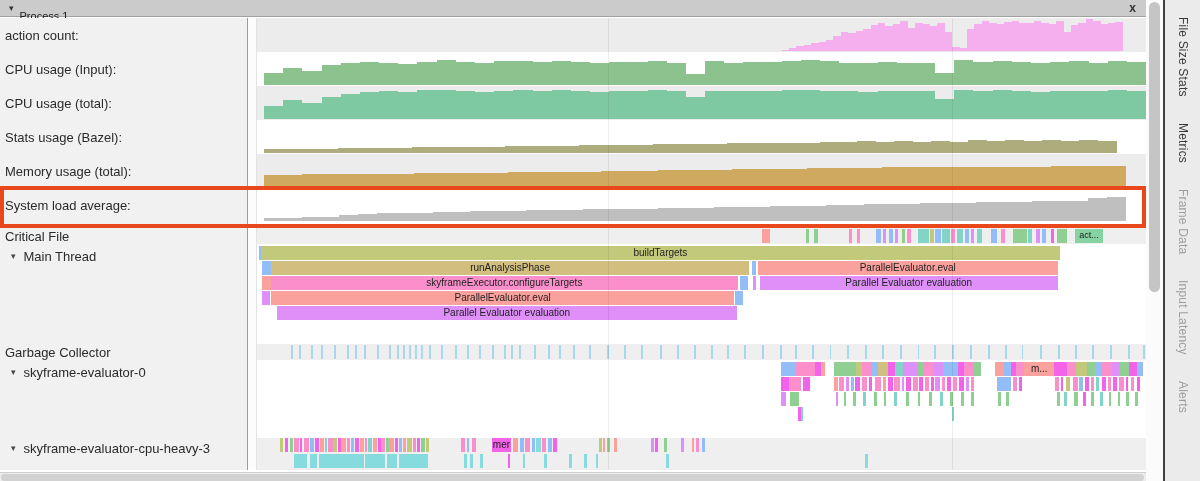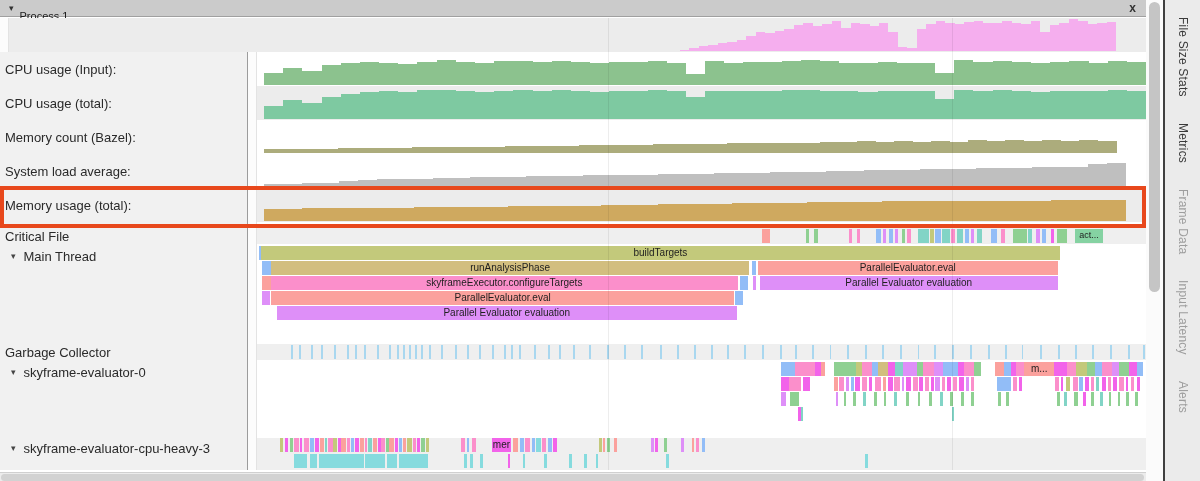--- a/index.html
+++ b/index.html
@@ -60,20 +60,21 @@
 
   <div class="hdr">
     <span class="tri">▾</span>
     <span class="ttl">Process 1</span>
     <span class="xbtn">x</span>
   </div>
 
   <div class="rows">
 
     <div class="row h34">
+      <div class="lab">action count:</div>
       <div class="gut"></div>
       <div class="trk" style="background: rgb(236, 236, 236);">
           <div class="chart" style="left: 59%; width: 38.4%;">
             <div class="cb" style="height: 4%; background: rgb(245, 174, 238);"></div>
             <div class="cb" style="height: 10%; background: rgb(245, 174, 238);"></div>
             <div class="cb" style="height: 16%; background: rgb(245, 174, 238);"></div>
             <div class="cb" style="height: 20%; background: rgb(245, 174, 238);"></div>
             <div class="cb" style="height: 24%; background: rgb(245, 174, 238);"></div>
             <div class="cb" style="height: 28%; background: rgb(245, 174, 238);"></div>
             <div class="cb" style="height: 34%; background: rgb(245, 174, 238);"></div>
@@ -221,21 +222,21 @@
             <div class="cb" style="height: 85%; background: rgb(126, 201, 161);"></div>
             <div class="cb" style="height: 87%; background: rgb(126, 201, 161);"></div>
             <div class="cb" style="height: 89%; background: rgb(126, 201, 161);"></div>
             <div class="cb" style="height: 86%; background: rgb(126, 201, 161);"></div>
             <div class="cb" style="height: 90%; background: rgb(126, 201, 161);"></div>
             <div class="cb" style="height: 87%; background: rgb(126, 201, 161);"></div>
           </div>
         </div>
     </div>
     <div class="row h34">
-      <div class="lab">Memory count (Bazel):</div>
+      <div class="lab">Stats usage (Bazel):</div>
       <div class="gut"></div>
       <div class="trk" style="background: rgb(255, 255, 255);">
           <div class="chart" style="left: 0.8%; width: 95.9%;">
             <div class="cb" style="height: 12%; background: rgb(172, 172, 124);"></div>
             <div class="cb" style="height: 13%; background: rgb(172, 172, 124);"></div>
             <div class="cb" style="height: 14%; background: rgb(172, 172, 124);"></div>
             <div class="cb" style="height: 14%; background: rgb(172, 172, 124);"></div>
             <div class="cb" style="height: 15%; background: rgb(172, 172, 124);"></div>
             <div class="cb" style="height: 16%; background: rgb(172, 172, 124);"></div>
             <div class="cb" style="height: 16%; background: rgb(172, 172, 124);"></div>
@@ -275,20 +276,74 @@
             <div class="cb" style="height: 41%; background: rgb(172, 172, 124);"></div>
             <div class="cb" style="height: 37%; background: rgb(172, 172, 124);"></div>
             <div class="cb" style="height: 42%; background: rgb(172, 172, 124);"></div>
             <div class="cb" style="height: 38%; background: rgb(172, 172, 124);"></div>
             <div class="cb" style="height: 42%; background: rgb(172, 172, 124);"></div>
             <div class="cb" style="height: 39%; background: rgb(172, 172, 124);"></div>
           </div>
         </div>
     </div>
     <div class="row h34">
+      <div class="lab">Memory usage (total):</div>
+      <div class="gut"></div>
+      <div class="trk" style="background: rgb(236, 236, 236);">
+          <div class="chart" style="left: 0.8%; width: 96.9%;">
+            <div class="cb" style="height: 38%; background: rgb(207, 169, 95);"></div>
+            <div class="cb" style="height: 39%; background: rgb(207, 169, 95);"></div>
+            <div class="cb" style="height: 40%; background: rgb(207, 169, 95);"></div>
+            <div class="cb" style="height: 40%; background: rgb(207, 169, 95);"></div>
+            <div class="cb" style="height: 41%; background: rgb(207, 169, 95);"></div>
+            <div class="cb" style="height: 41%; background: rgb(207, 169, 95);"></div>
+            <div class="cb" style="height: 42%; background: rgb(207, 169, 95);"></div>
+            <div class="cb" style="height: 42%; background: rgb(207, 169, 95);"></div>
+            <div class="cb" style="height: 43%; background: rgb(207, 169, 95);"></div>
+            <div class="cb" style="height: 43%; background: rgb(207, 169, 95);"></div>
+            <div class="cb" style="height: 44%; background: rgb(207, 169, 95);"></div>
+            <div class="cb" style="height: 44%; background: rgb(207, 169, 95);"></div>
+            <div class="cb" style="height: 45%; background: rgb(207, 169, 95);"></div>
+            <div class="cb" style="height: 46%; background: rgb(207, 169, 95);"></div>
+            <div class="cb" style="height: 46%; background: rgb(207, 169, 95);"></div>
+            <div class="cb" style="height: 47%; background: rgb(207, 169, 95);"></div>
+            <div class="cb" style="height: 48%; background: rgb(207, 169, 95);"></div>
+            <div class="cb" style="height: 48%; background: rgb(207, 169, 95);"></div>
+            <div class="cb" style="height: 49%; background: rgb(207, 169, 95);"></div>
+            <div class="cb" style="height: 50%; background: rgb(207, 169, 95);"></div>
+            <div class="cb" style="height: 51%; background: rgb(207, 169, 95);"></div>
+            <div class="cb" style="height: 52%; background: rgb(207, 169, 95);"></div>
+            <div class="cb" style="height: 52%; background: rgb(207, 169, 95);"></div>
+            <div class="cb" style="height: 53%; background: rgb(207, 169, 95);"></div>
+            <div class="cb" style="height: 54%; background: rgb(207, 169, 95);"></div>
+            <div class="cb" style="height: 55%; background: rgb(207, 169, 95);"></div>
+            <div class="cb" style="height: 56%; background: rgb(207, 169, 95);"></div>
+            <div class="cb" style="height: 56%; background: rgb(207, 169, 95);"></div>
+            <div class="cb" style="height: 57%; background: rgb(207, 169, 95);"></div>
+            <div class="cb" style="height: 58%; background: rgb(207, 169, 95);"></div>
+            <div class="cb" style="height: 59%; background: rgb(207, 169, 95);"></div>
+            <div class="cb" style="height: 60%; background: rgb(207, 169, 95);"></div>
+            <div class="cb" style="height: 60%; background: rgb(207, 169, 95);"></div>
+            <div class="cb" style="height: 61%; background: rgb(207, 169, 95);"></div>
+            <div class="cb" style="height: 61%; background: rgb(207, 169, 95);"></div>
+            <div class="cb" style="height: 62%; background: rgb(207, 169, 95);"></div>
+            <div class="cb" style="height: 62%; background: rgb(207, 169, 95);"></div>
+            <div class="cb" style="height: 63%; background: rgb(207, 169, 95);"></div>
+            <div class="cb" style="height: 63%; background: rgb(207, 169, 95);"></div>
+            <div class="cb" style="height: 64%; background: rgb(207, 169, 95);"></div>
+            <div class="cb" style="height: 64%; background: rgb(207, 169, 95);"></div>
+            <div class="cb" style="height: 64%; background: rgb(207, 169, 95);"></div>
+            <div class="cb" style="height: 65%; background: rgb(207, 169, 95);"></div>
+            <div class="cb" style="height: 65%; background: rgb(207, 169, 95);"></div>
+            <div class="cb" style="height: 65%; background: rgb(207, 169, 95);"></div>
+            <div class="cb" style="height: 66%; background: rgb(207, 169, 95);"></div>
+          </div>
+        </div>
+    </div>
+    <div class="row h34">
       <div class="lab">System load average:</div>
       <div class="gut"></div>
       <div class="trk" style="background: rgb(255, 255, 255);">
           <div class="chart" style="left: 0.8%; width: 96.9%;">
             <div class="cb" style="height: 10%; background: rgb(191, 191, 191);"></div>
             <div class="cb" style="height: 10%; background: rgb(191, 191, 191);"></div>
             <div class="cb" style="height: 11%; background: rgb(191, 191, 191);"></div>
             <div class="cb" style="height: 12%; background: rgb(191, 191, 191);"></div>
             <div class="cb" style="height: 20%; background: rgb(191, 191, 191);"></div>
             <div class="cb" style="height: 22%; background: rgb(191, 191, 191);"></div>
@@ -325,74 +380,20 @@
             <div class="cb" style="height: 56%; background: rgb(191, 191, 191);"></div>
             <div class="cb" style="height: 57%; background: rgb(191, 191, 191);"></div>
             <div class="cb" style="height: 58%; background: rgb(191, 191, 191);"></div>
             <div class="cb" style="height: 59%; background: rgb(191, 191, 191);"></div>
             <div class="cb" style="height: 60%; background: rgb(191, 191, 191);"></div>
             <div class="cb" style="height: 61%; background: rgb(191, 191, 191);"></div>
             <div class="cb" style="height: 62%; background: rgb(191, 191, 191);"></div>
             <div class="cb" style="height: 63%; background: rgb(191, 191, 191);"></div>
             <div class="cb" style="height: 72%; background: rgb(191, 191, 191);"></div>
             <div class="cb" style="height: 75%; background: rgb(191, 191, 191);"></div>
-          </div>
-        </div>
-    </div>
-    <div class="row h34">
-      <div class="lab">Memory usage (total):</div>
-      <div class="gut"></div>
-      <div class="trk" style="background: rgb(236, 236, 236);">
-          <div class="chart" style="left: 0.8%; width: 96.9%;">
-            <div class="cb" style="height: 38%; background: rgb(207, 169, 95);"></div>
-            <div class="cb" style="height: 39%; background: rgb(207, 169, 95);"></div>
-            <div class="cb" style="height: 40%; background: rgb(207, 169, 95);"></div>
-            <div class="cb" style="height: 40%; background: rgb(207, 169, 95);"></div>
-            <div class="cb" style="height: 41%; background: rgb(207, 169, 95);"></div>
-            <div class="cb" style="height: 41%; background: rgb(207, 169, 95);"></div>
-            <div class="cb" style="height: 42%; background: rgb(207, 169, 95);"></div>
-            <div class="cb" style="height: 42%; background: rgb(207, 169, 95);"></div>
-            <div class="cb" style="height: 43%; background: rgb(207, 169, 95);"></div>
-            <div class="cb" style="height: 43%; background: rgb(207, 169, 95);"></div>
-            <div class="cb" style="height: 44%; background: rgb(207, 169, 95);"></div>
-            <div class="cb" style="height: 44%; background: rgb(207, 169, 95);"></div>
-            <div class="cb" style="height: 45%; background: rgb(207, 169, 95);"></div>
-            <div class="cb" style="height: 46%; background: rgb(207, 169, 95);"></div>
-            <div class="cb" style="height: 46%; background: rgb(207, 169, 95);"></div>
-            <div class="cb" style="height: 47%; background: rgb(207, 169, 95);"></div>
-            <div class="cb" style="height: 48%; background: rgb(207, 169, 95);"></div>
-            <div class="cb" style="height: 48%; background: rgb(207, 169, 95);"></div>
-            <div class="cb" style="height: 49%; background: rgb(207, 169, 95);"></div>
-            <div class="cb" style="height: 50%; background: rgb(207, 169, 95);"></div>
-            <div class="cb" style="height: 51%; background: rgb(207, 169, 95);"></div>
-            <div class="cb" style="height: 52%; background: rgb(207, 169, 95);"></div>
-            <div class="cb" style="height: 52%; background: rgb(207, 169, 95);"></div>
-            <div class="cb" style="height: 53%; background: rgb(207, 169, 95);"></div>
-            <div class="cb" style="height: 54%; background: rgb(207, 169, 95);"></div>
-            <div class="cb" style="height: 55%; background: rgb(207, 169, 95);"></div>
-            <div class="cb" style="height: 56%; background: rgb(207, 169, 95);"></div>
-            <div class="cb" style="height: 56%; background: rgb(207, 169, 95);"></div>
-            <div class="cb" style="height: 57%; background: rgb(207, 169, 95);"></div>
-            <div class="cb" style="height: 58%; background: rgb(207, 169, 95);"></div>
-            <div class="cb" style="height: 59%; background: rgb(207, 169, 95);"></div>
-            <div class="cb" style="height: 60%; background: rgb(207, 169, 95);"></div>
-            <div class="cb" style="height: 60%; background: rgb(207, 169, 95);"></div>
-            <div class="cb" style="height: 61%; background: rgb(207, 169, 95);"></div>
-            <div class="cb" style="height: 61%; background: rgb(207, 169, 95);"></div>
-            <div class="cb" style="height: 62%; background: rgb(207, 169, 95);"></div>
-            <div class="cb" style="height: 62%; background: rgb(207, 169, 95);"></div>
-            <div class="cb" style="height: 63%; background: rgb(207, 169, 95);"></div>
-            <div class="cb" style="height: 63%; background: rgb(207, 169, 95);"></div>
-            <div class="cb" style="height: 64%; background: rgb(207, 169, 95);"></div>
-            <div class="cb" style="height: 64%; background: rgb(207, 169, 95);"></div>
-            <div class="cb" style="height: 64%; background: rgb(207, 169, 95);"></div>
-            <div class="cb" style="height: 65%; background: rgb(207, 169, 95);"></div>
-            <div class="cb" style="height: 65%; background: rgb(207, 169, 95);"></div>
-            <div class="cb" style="height: 65%; background: rgb(207, 169, 95);"></div>
-            <div class="cb" style="height: 66%; background: rgb(207, 169, 95);"></div>
           </div>
         </div>
     </div>
 
     <div class="row h6">
       <div class="lab"></div>
         <div class="gut"></div>
         <div class="trk"></div>
     </div>
 

